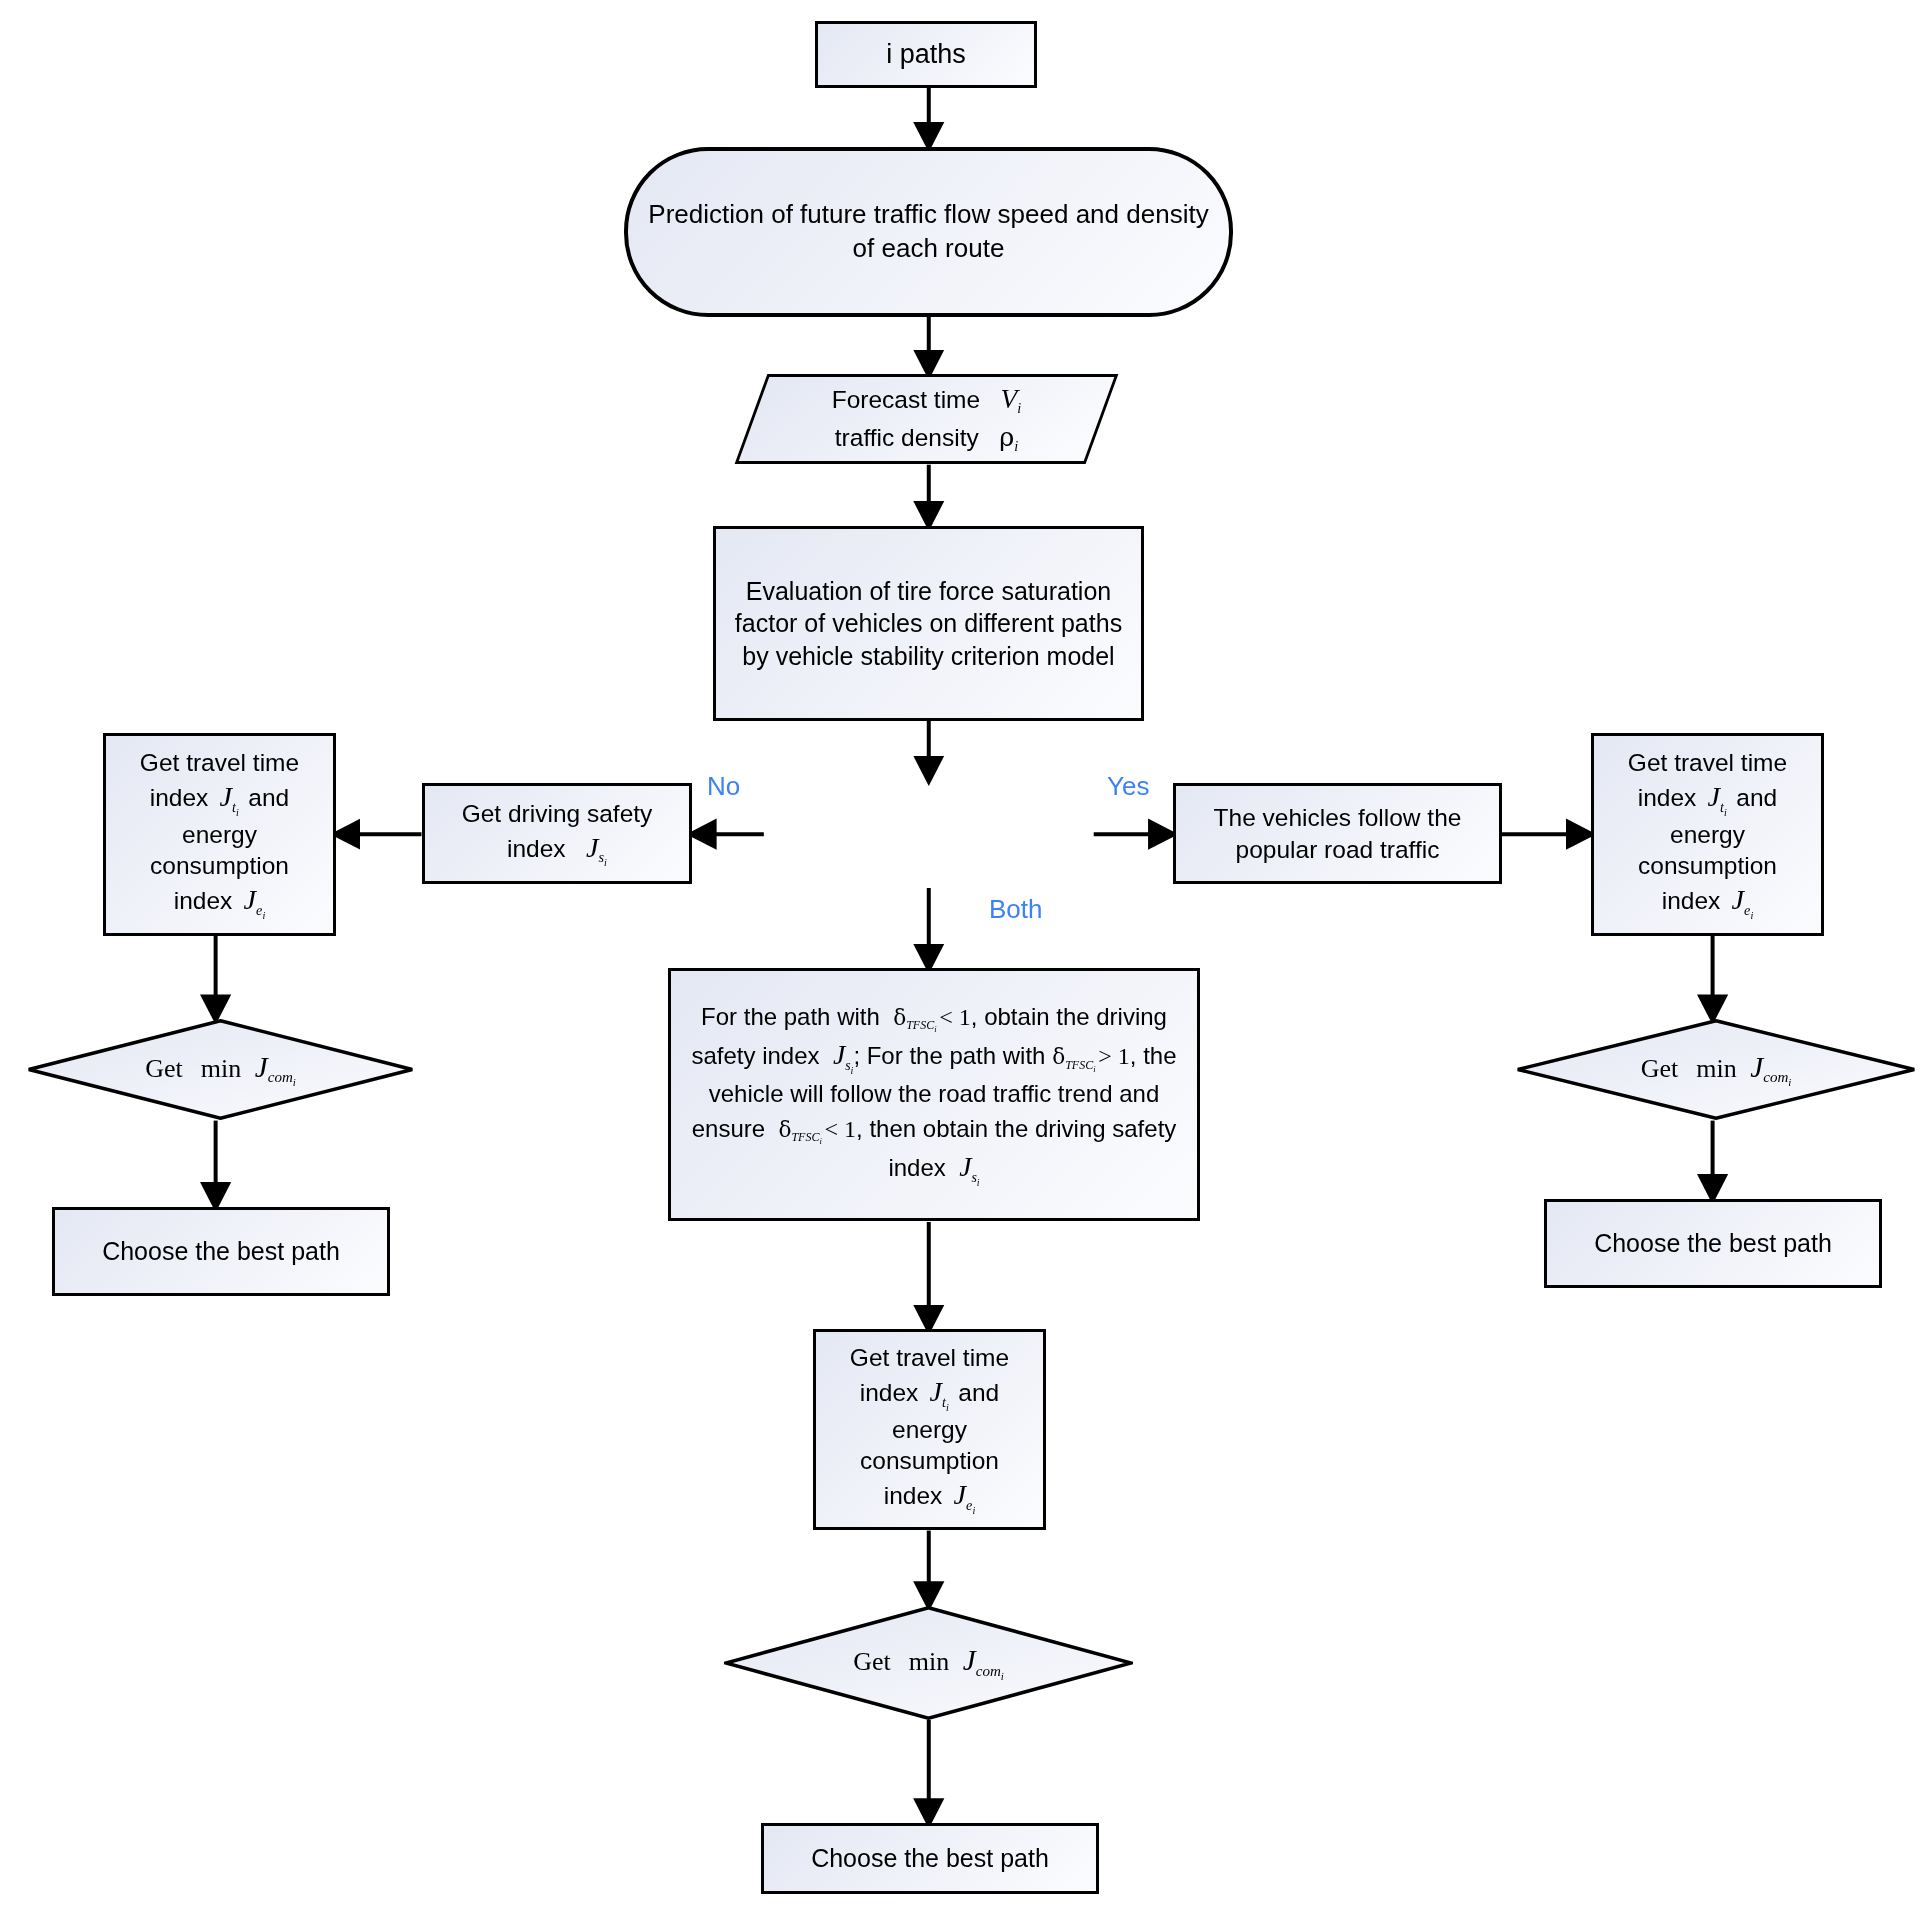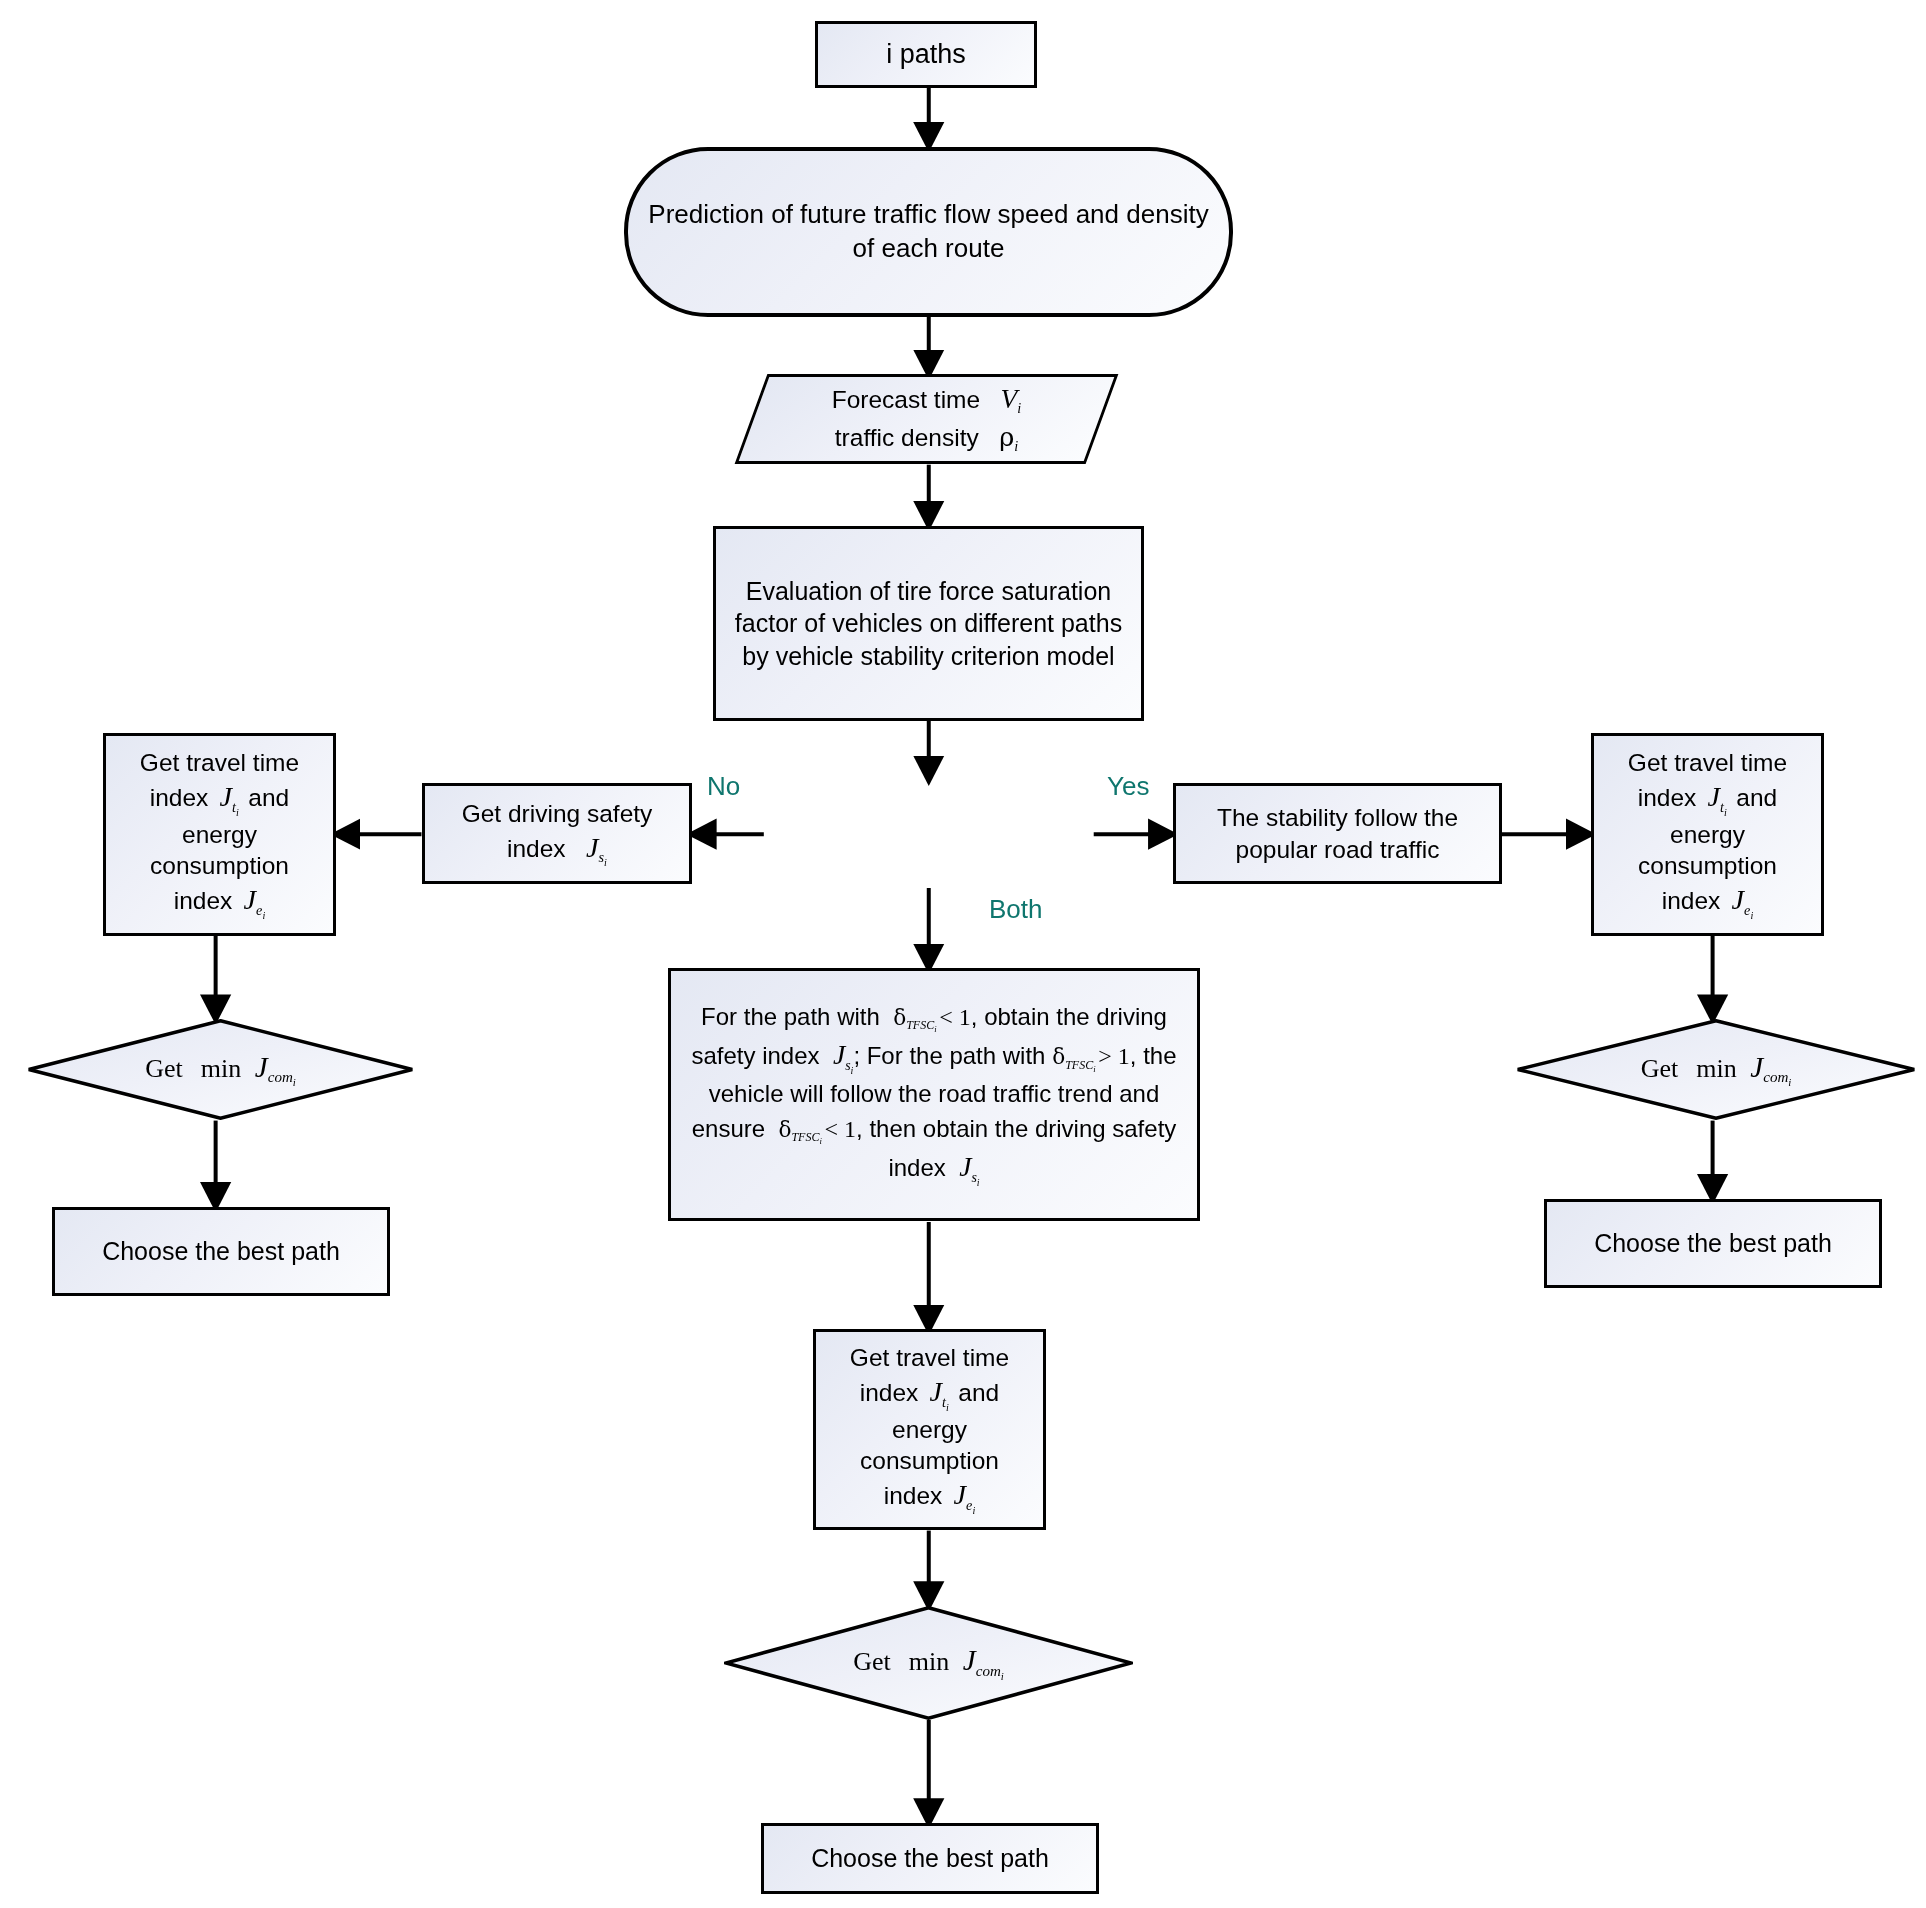--- a/index.html
+++ b/index.html
@@ -64,21 +64,21 @@
   .dia-wrap svg.dshape{position:absolute; left:0; top:0; width:100%; height:100%;}
   .dia-wrap .txt{
     position:relative; z-index:2;
     width:100%; height:100%;
     display:flex; align-items:center; justify-content:center;
     text-align:center;
   }
   .edge-label{
     position:absolute;
     z-index:4;
-    color:#0f766e;
+    color:#3b82f6;
     white-space:nowrap;
   }
   
   .mi{font-family:"Liberation Serif", serif; font-style:italic;}
   .mup{font-family:"Liberation Serif", serif; font-style:normal;}
   sub.sb{font-size:0.58em; font-family:"Liberation Serif", serif; font-style:italic; vertical-align:-0.38em;}
   sub.sb sub{font-size:0.72em; vertical-align:-0.35em;}
   .gr{font-family:"DejaVu Serif", serif; font-style:normal;}
 </style>
 </head>
@@ -209,21 +209,21 @@
       </span>
     </div>
   </div>
 
   <div class="node rect" style="left:52px; top:1207px; width:338px; height:89px; font-size:25px;">
     <div class="inner">Choose the best path</div>
   </div>
 
   <div class="node rect" style="left:1173px; top:783px; width:329px; height:101px; font-size:24.5px;">
     <div class="inner">
-      <div>The stability follow the</div>
+      <div>The vehicles follow the</div>
       <div>popular road traffic</div>
     </div>
   </div>
 
   <div class="node rect" style="left:1591px; top:733px; width:233px; height:203px; font-size:24.5px;">
     <div class="inner" style="padding:0 4.4px;">
       <div>Get travel time</div>
       <div style="white-space:nowrap;">
         <span>index</span>
         <span class="mi" style="font-size:1.15em; margin-left:4.4px;">J</span><sub class="sb"><span>t</span><sub>i</sub></sub>

